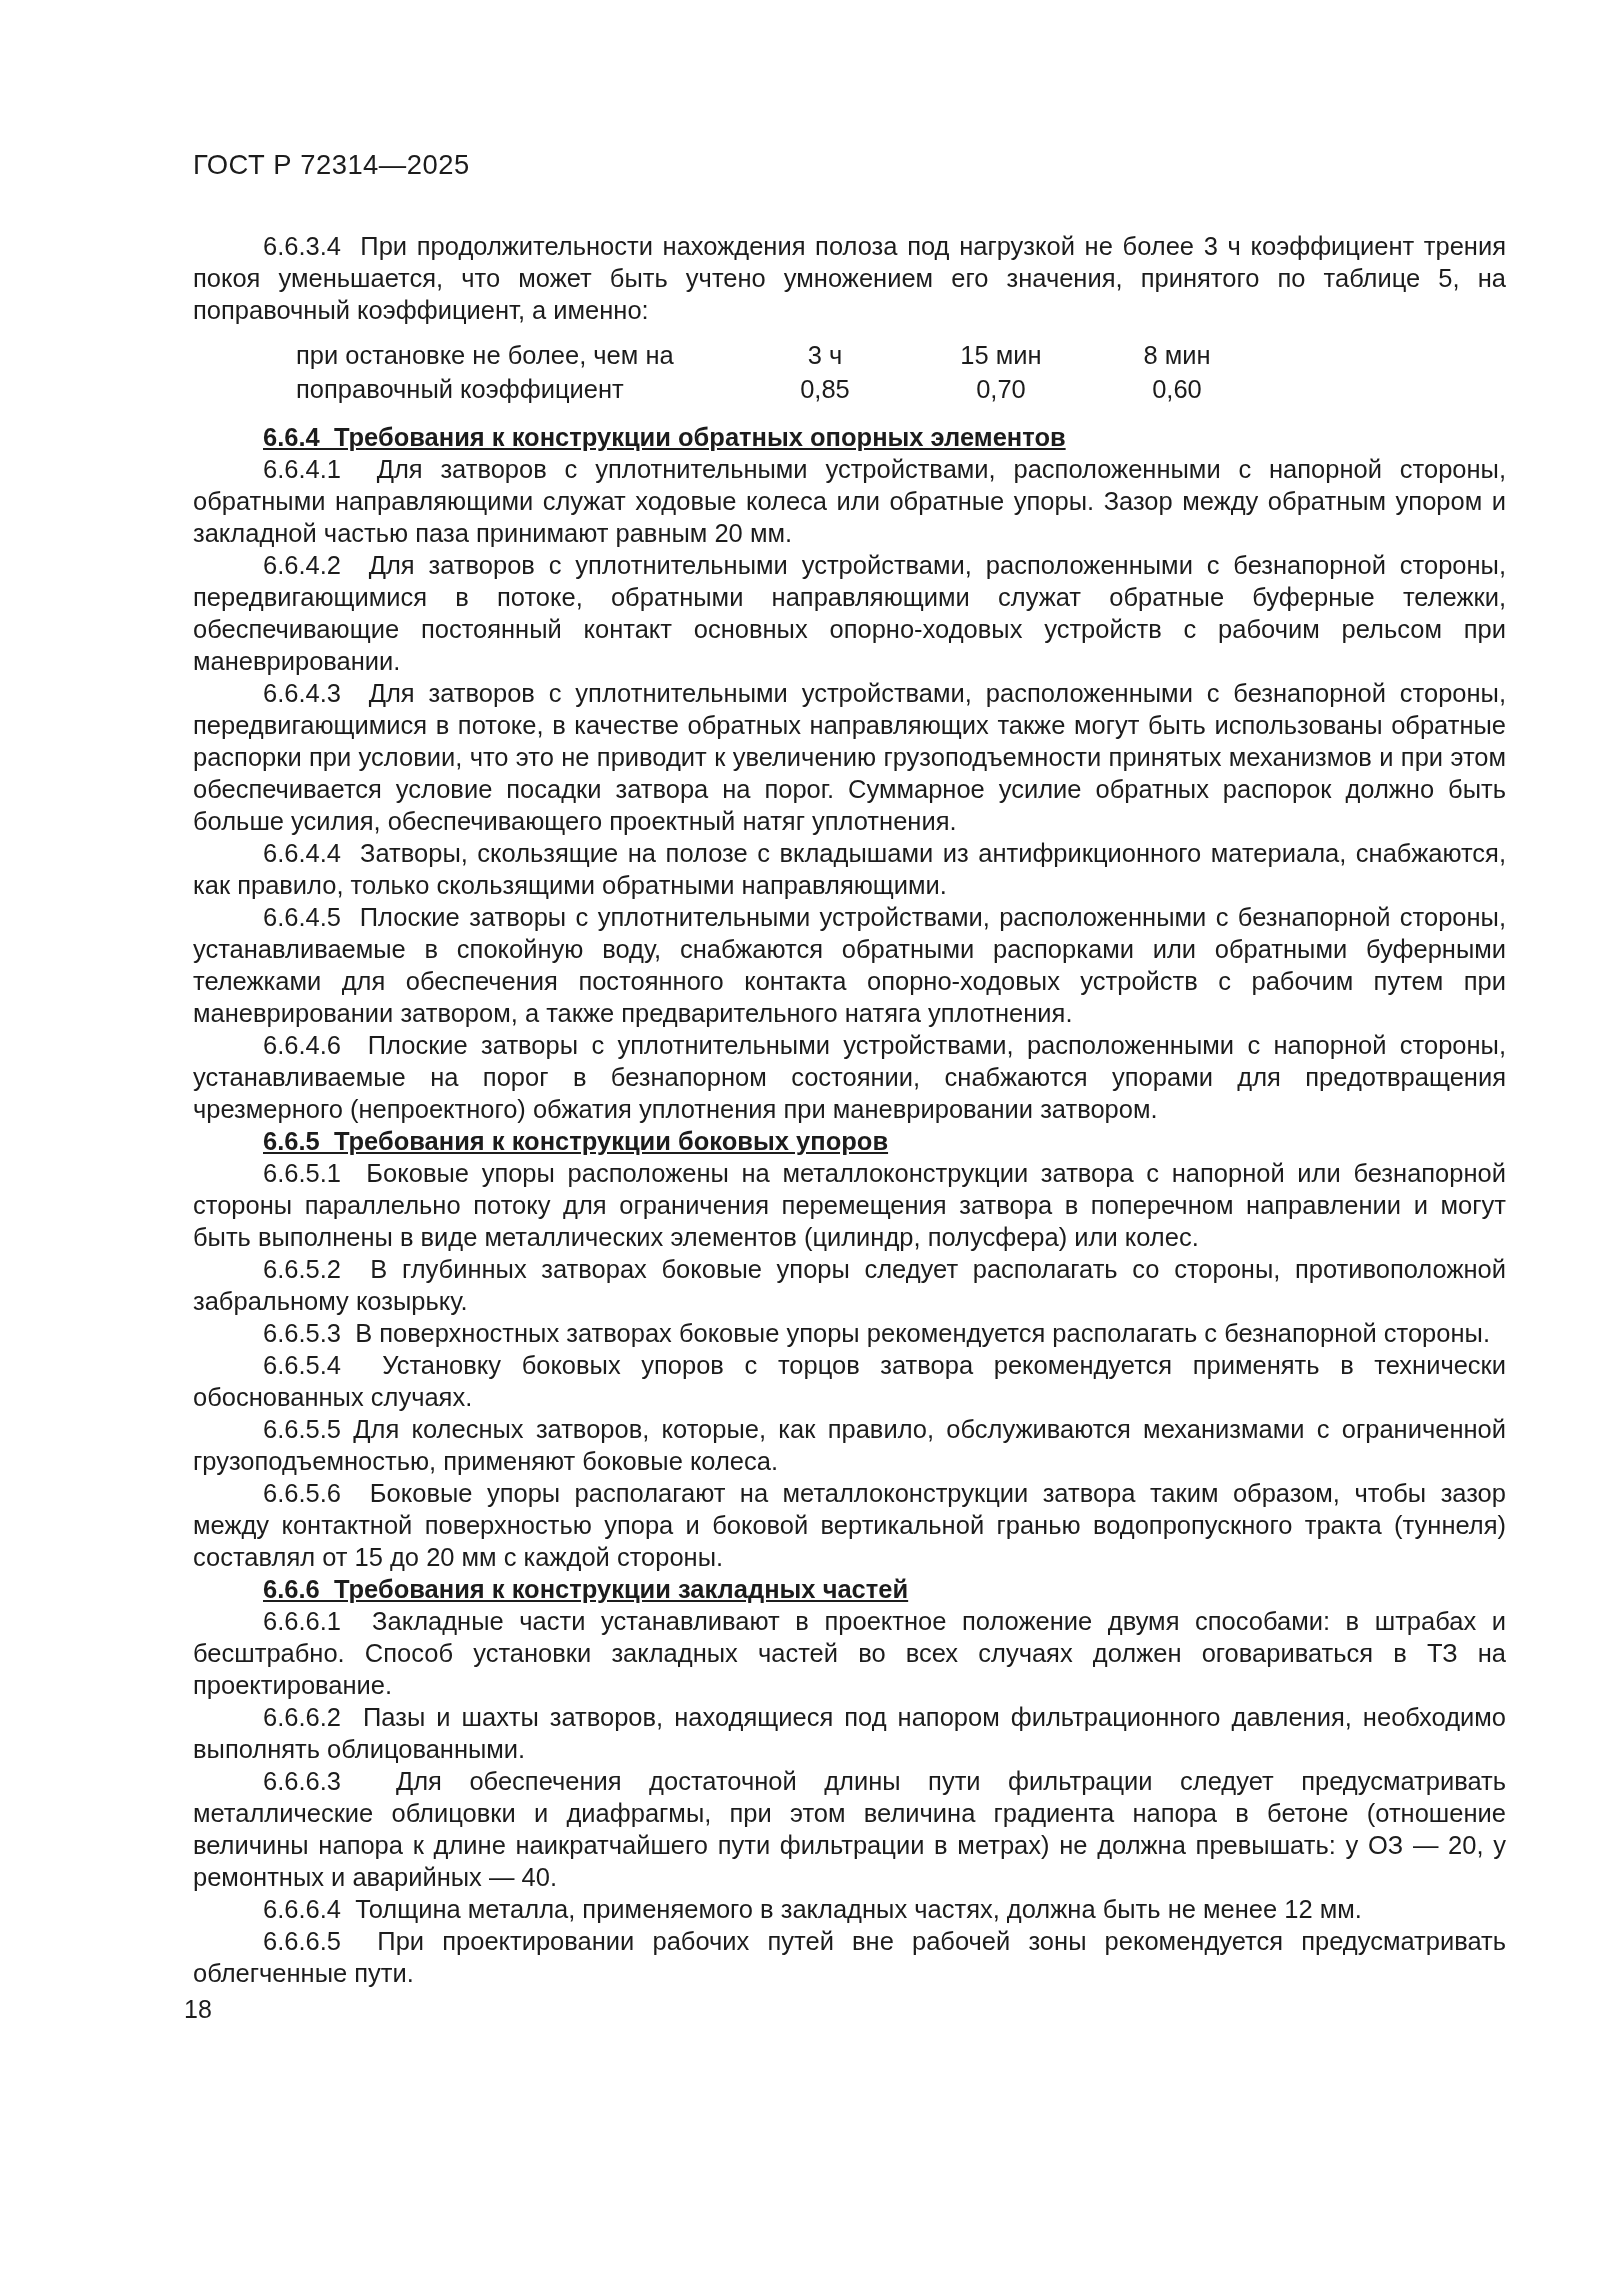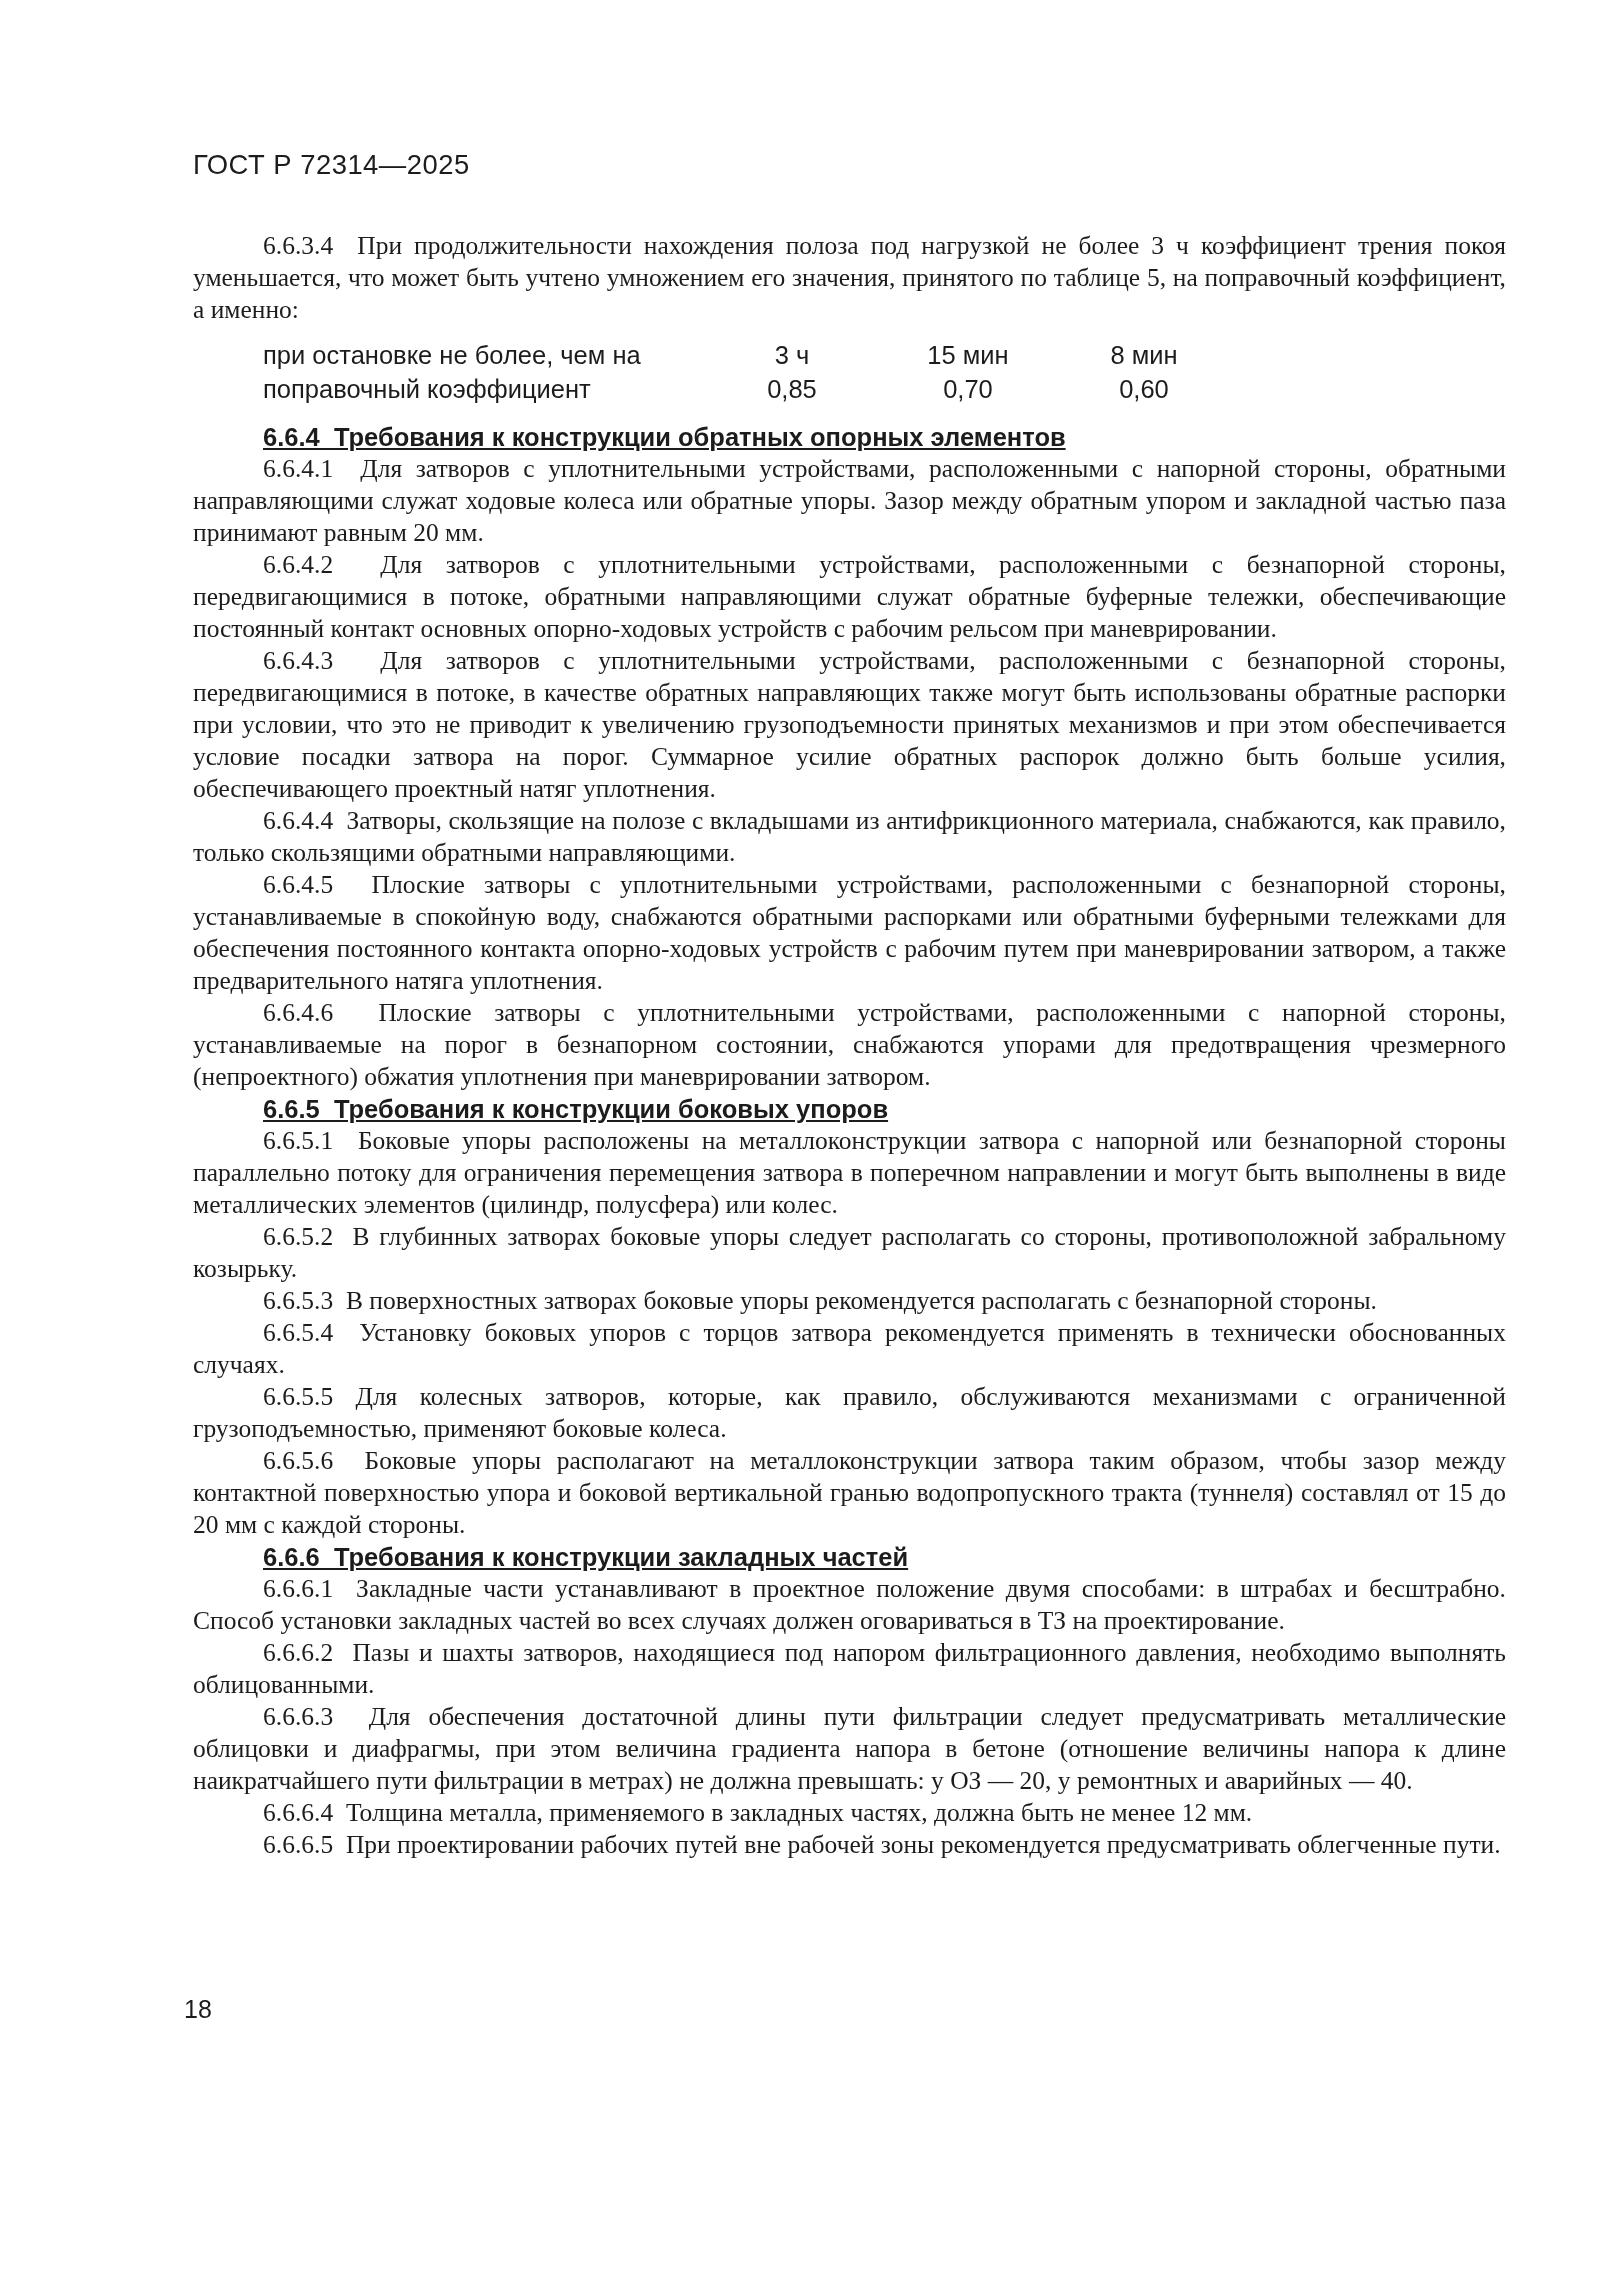--- a/index.html
+++ b/index.html
@@ -30,39 +30,39 @@
     margin-bottom: 49px;
   }
   .body-text {
     font-size: 25.5px;
     line-height: 32px;
   }
   .clause {
     margin: 0;
     text-align: justify;
     text-indent: 70px;
-    font-family: Liberation Serif, serif;
   }
   .section-heading {
     margin: 0;
     font-size: 25.5px;
     font-weight: bold;
     padding-left: 70px;
     line-height: 32px;
     text-decoration: underline;
   }
   .coef-table {
     margin: 11.8px 0 15.7px 70px;
   }
   .coef-row {
     display: flex;
     line-height: 34px;
   }
   .coef-label {
     width: 441px;
+    margin-left: 33px;
   }
   .coef-val {
     width: 176px;
     text-align: center;
   }
   .page-number {
     position: absolute;
     left: 184px;
     top: 1995px;
     font-size: 25px;

